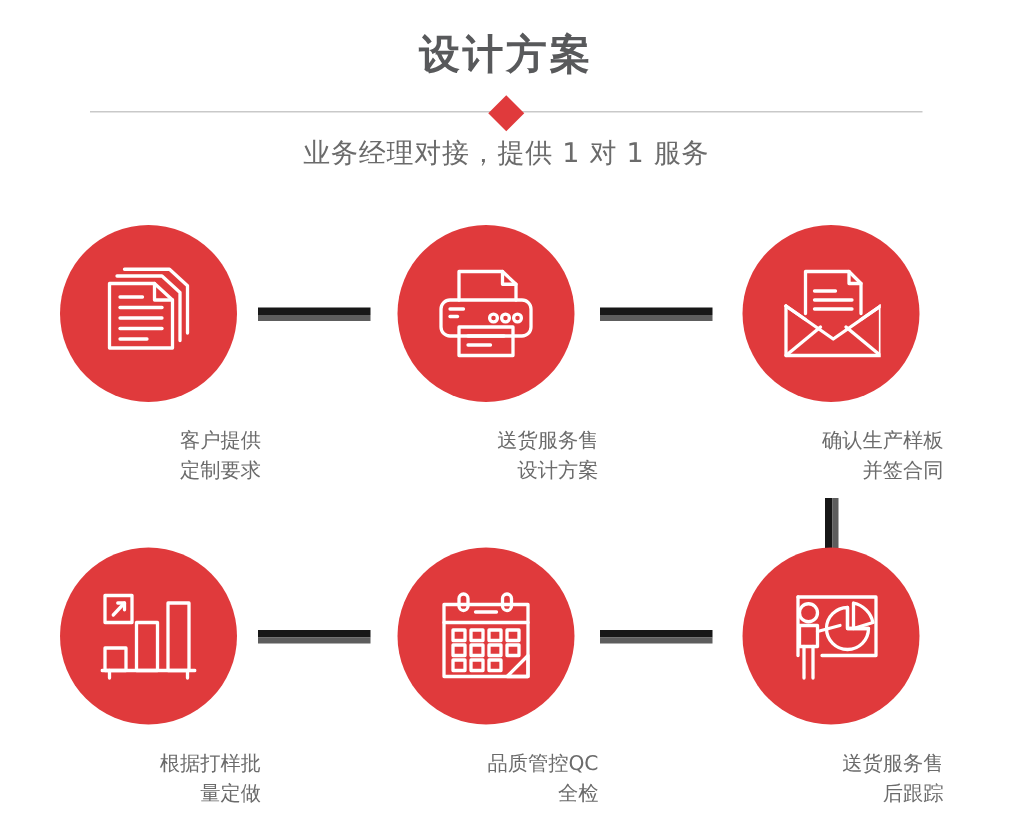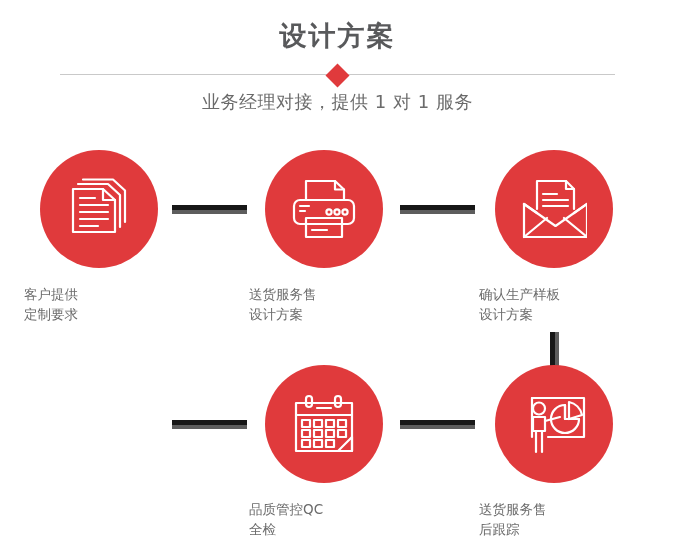--- a/index.html
+++ b/index.html
@@ -34,21 +34,21 @@
   }
   .subtitle {
     position: absolute; left: 0; top: 90px; width: 675px;
     text-align: center;
     font-size: 18px; color: #6b6b6b; letter-spacing: 0.5px;
   }
 
   
   .flow { position: absolute; left: 0; top: 140px; width: 675px; height: 410px; }
 
-  .node { position: absolute; width: 150px; text-align: left; }
+  .node { position: absolute; width: 150px; text-align: right; }
   .node.r1 { top: 10px; }
   .node.r2 { top: 225px; }
   .node.c1 { left: 24px; }
   .node.c2 { left: 249px; }
   .node.c3 { left: 479px; }
 
   .circle {
     width: 118px; height: 118px; border-radius: 50%;
     background: #e03a3c;
     margin: 0 auto;
@@ -167,23 +167,42 @@
             <path d="M3 26 L16 35"></path>
             <path d="M66 26 L53 35"></path>
             <path d="M3 26 V59 H66 V26"></path>
             <path d="M3 26 L34.5 48 L66 26"></path>
             <path d="M3 59 L26 40"></path>
             <path d="M66 59 L43 40"></path>
           </svg>
         </span>
       </div>
       <div class="caption">确认生产样板
-设计方案</div>
-    </div>
-
+并签合同</div>
+    </div>
+
+    <div class="node r2 c1">
+      <div class="circle">
+        <span>
+          <svg width="64" height="60" viewBox="0 0 64 60" fill="none" stroke="#ffffff" stroke-width="2.2" stroke-linejoin="round" stroke-linecap="round">
+            <rect x="3" y="3" width="18" height="18"></rect>
+            <path d="M8.5 16 L16 8"></path>
+            <path d="M11.5 8 H16 V12.5"></path>
+            <rect x="3" y="38" width="14" height="15"></rect>
+            <rect x="24" y="21" width="14" height="32"></rect>
+            <rect x="45" y="8" width="14" height="45"></rect>
+            <path d="M1 53 H63"></path>
+            <path d="M6 53 V58"></path>
+            <path d="M58 53 V58"></path>
+          </svg>
+        </span>
+      </div>
+      <div class="caption">根据打样批
+量定做</div>
+    </div>
 
     <div class="node r2 c3">
       <div class="circle">
         <span>
           <svg width="64" height="62" viewBox="0 0 64 62" fill="none" stroke="#ffffff" stroke-width="2.2" stroke-linejoin="round" stroke-linecap="round">
             <path d="M10 5 H62 V44 H26"></path>
             <path d="M10 5 V44"></path>
             <path d="M43 12 A14 14 0 1 0 57 26 H43 Z"></path>
             <path d="M43 12 V26 H57"></path>
             <path d="M47 9 A17 17 0 0 1 60 22 L47 26 Z"></path>

